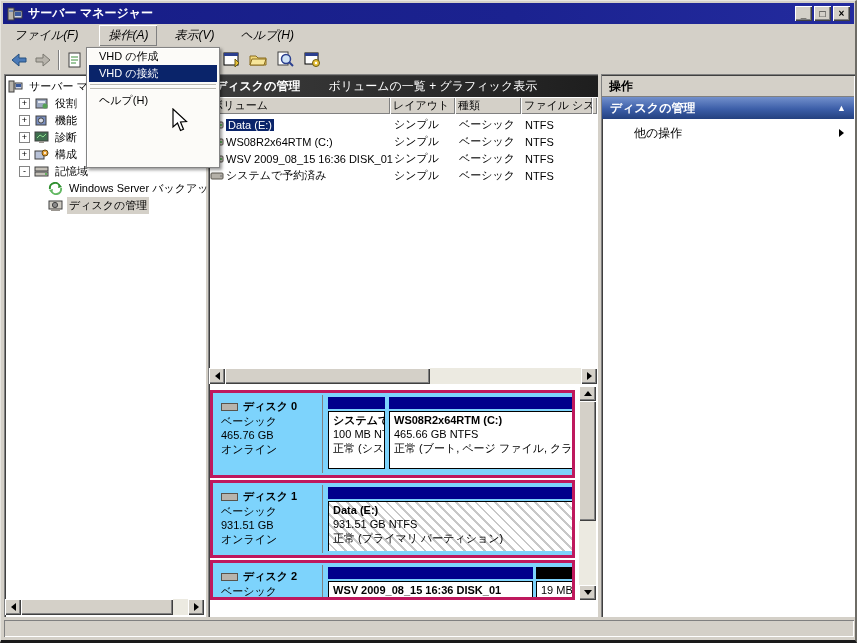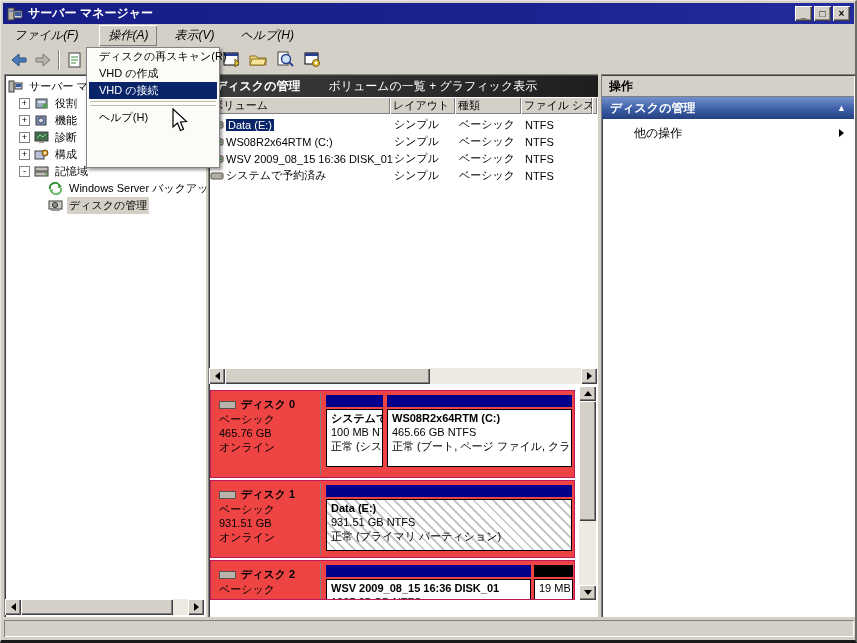--- a/index.html
+++ b/index.html
@@ -39,21 +39,21 @@
   .sbtn{background:#D4D0C8;box-shadow:inset 1px 1px 0 #fff,inset -1px -1px 0 #404040,inset -2px -2px 0 #808080;
         display:flex;align-items:center;justify-content:center;}
   .strack{background:#ECEAE1;}
   .sthumb{background:#D4D0C8;box-shadow:inset 1px 1px 0 #fff,inset -1px -1px 0 #404040,inset -2px -2px 0 #808080;}
   .tri{width:0;height:0;}
   .tri.left{border-top:4px solid transparent;border-bottom:4px solid transparent;border-right:5px solid #000;}
   .tri.right{border-top:4px solid transparent;border-bottom:4px solid transparent;border-left:5px solid #000;}
   .tri.up{border-left:4px solid transparent;border-right:4px solid transparent;border-bottom:5px solid #000;}
   .tri.down{border-left:4px solid transparent;border-right:4px solid transparent;border-top:5px solid #000;}
   
-  .diskrow{position:absolute;background:#ef4444;border:1px solid #be185d;overflow:hidden;}
+  .diskrow{position:absolute;background:#7dd3fc;border:3px solid #be185d;overflow:hidden;}
   .disklabel{position:absolute;left:2px;top:2px;width:108px;bottom:2px;font-size:11px;padding:4px 2px 0 6px;overflow:hidden;
              border-right:1px solid #808080;}
   .disklabel .dname{font-weight:bold;display:flex;align-items:center;gap:5px;}
   .dlline{line-height:14px;white-space:nowrap;}
   .part{position:absolute;top:4px;bottom:4px;overflow:hidden;}
   .pbar{height:12px;}
   .pbody{margin-top:2px;border:1px solid #000;background:#fff;height:58px;padding:1px 0 0 4px;font-size:11px;overflow:hidden;}
   .pbody .pl{line-height:14px;white-space:nowrap;overflow:hidden;}
   .pbody.hatch{background:repeating-linear-gradient(45deg,#ffffff 0 5px,#c8c8c8 5px 7px);}
   .navy{background:#00008B;}
@@ -400,21 +400,20 @@
   </div>
   <div class="abs ritem">
     <span class="txt">他の操作</span>
     <span style="flex:1"></span>
     <span class="tri right"></span>
   </div>
 
   <div class="abs statusbar"></div>
 
   <div class="abs popup">
-    <div class="pitem">ディスクの再スキャン(R)</div>
     <div class="pitem">VHD の作成</div>
     <div class="pitem hl">VHD の接続</div>
     <div class="psep"></div>
     <div class="psep"></div>
     <div class="pitem">ヘルプ(H)</div>
   </div>
 
   <svg class="abs cursor" style="left:171px;top:107px" width="17" height="26" viewBox="0 0 17 26">
     <path d="M1 1 L1 19 L5.5 15 L8.5 22.5 L11.5 21.2 L8.5 14 L14.5 13.5 Z" fill="#fff" stroke="#000" stroke-width="1.2"></path>
   </svg>

